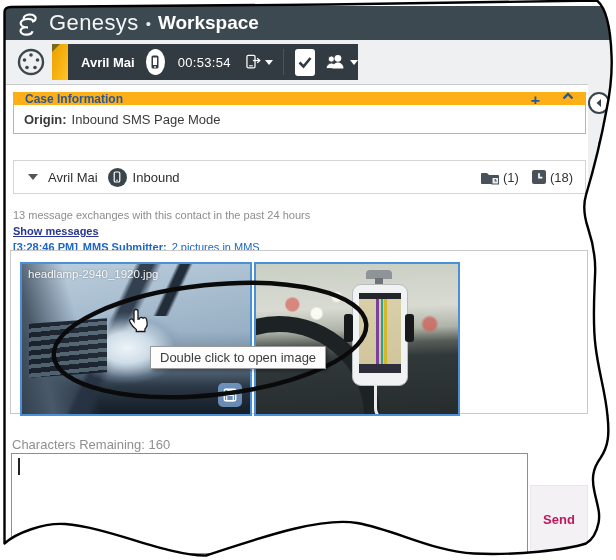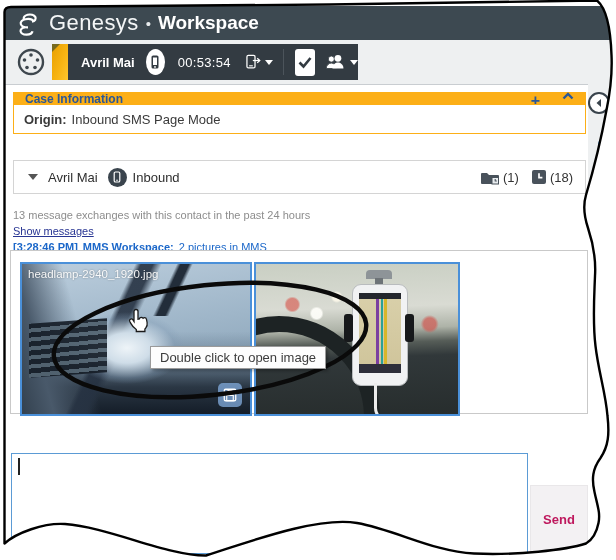--- a/index.html
+++ b/index.html
@@ -43,21 +43,21 @@
   #party .tri{width:0;height:0;border-left:5px solid transparent;border-right:5px solid transparent;
               border-top:6px solid #555;margin:0 10px 0 4px;}
   .dcircle{width:19px;height:19px;border-radius:50%;background:#3a444d;display:flex;align-items:center;justify-content:center;margin:0 6px 0 10px;}
   #party .sp{flex:1;}
   .cnt{font-size:13px;color:#333;margin:0 2px 0 3px;}
   .cico{display:flex;align-items:center;margin-left:10px;}
 
   
   #msgs{left:13px;top:199px;width:560px;font-size:11px;line-height:16px;margin-top:8px;}
   .gtxt{color:#8d8d8d;}
-  .lnk{color:#283593;text-decoration:underline;cursor:pointer;}
+  .lnk{color:#283593;text-decoration:underline;cursor:pointer;font-weight:bold;}
   .blue{color:#1b67c9;}
   .blue b{margin-right:2px;}
 
   
   #imgPanel{left:10px;top:250px;width:578px;height:164px;background:#fff;border:1px solid #c9c9c9;box-sizing:border-box;}
   .pic{position:absolute;top:11px;height:150px;border:2px solid #4a90d9;box-sizing:content-box;overflow:hidden;}
   #pic1{left:9px;width:228px;
     background:
       radial-gradient(ellipse 80px 50px at 46% 56%, #eef4f8 0%, #cfdde8 30%, rgba(130,155,180,.35) 60%, rgba(0,0,0,0) 72%),
       linear-gradient(115deg, rgba(0,0,0,0) 38%, rgba(38,50,66,.9) 40%, rgba(38,50,66,.9) 44%, rgba(0,0,0,0) 47%),
@@ -216,21 +216,21 @@
       </svg>
       <span class="cnt">(18)</span>
     </span>
   </div>
 
   <div id="msgs" class="abs">
     <div class="gtxt">13 message exchanges with this contact in the past 24 hours</div>
     <div><span class="lnk">Show messages</span></div>
     <div class="blue">
       <b>[3:28:46 PM]</b>
-      <b>MMS Workspace:</b>
+      <b>MMS Submitter:</b>
       <span>2 pictures in MMS</span>
     </div>
   </div>
 
   <div id="imgPanel" class="abs">
     <div id="pic1" class="pic">
       <span class="fname">headlamp-2940_1920.jpg</span>
       <span id="saveBtn">
         <svg width="18" height="18" viewBox="0 0 22 22">
           <rect x="4" y="4" width="14" height="14" rx="1.5" fill="none" stroke="#fff" stroke-width="1.6"></rect>
@@ -257,20 +257,21 @@
   <svg class="abs z30" style="left:45px;top:278px;" width="332" height="126" viewBox="0 0 332 126">
     <ellipse cx="165" cy="62" rx="157" ry="55" transform="rotate(-6 165 62)" fill="none" stroke="#0a0a0a" stroke-width="4.4"></ellipse>
   </svg>
 
   <svg class="abs z35" style="left:128px;top:308px;" width="22" height="26" viewBox="0 0 22 26">
     <path d="M8,1.5 c1.1,0 2,0.9 2,2 v7.8 l1.3,-0.3 c0.2,-1 1,-1.7 2,-1.7 0.7,0 1.3,0.4 1.7,0.9 0.4,-0.4 0.9,-0.6 1.5,-0.6 1,0 1.8,0.7 2,1.7 l0.6,3.2 c0.4,2 -0.1,4.1 -1.4,5.6 l-0.8,0.9 v2.5 h-8.6 v-2 c-2.4,-1.4 -4.2,-3.6 -5.5,-6.1 l-1.1,-2.1 c-0.4,-0.9 0,-1.9 0.9,-2.2 0.9,-0.4 1.9,0 2.4,0.8 l1,1.6 v-9.7 c0,-1.2 0.9,-2.3 2,-2.3 z" fill="#fff" stroke="#1a1a1a" stroke-width="1.3"></path>
   </svg>
 
   <div id="tooltip" class="abs">Double click to open image</div>
 
+  <div id="remain" class="abs">Characters Remaining: 160</div>
   <div id="entry" class="abs">
     <div id="caretbar"></div>
   </div>
   <div id="sendBtn" class="abs">Send</div>
 
   <div id="collapseBtn" class="abs">
     <svg width="10" height="10" viewBox="0 0 10 10">
       <polygon points="7,1 2.5,5 7,9" fill="#39434c"></polygon>
     </svg>
   </div>

